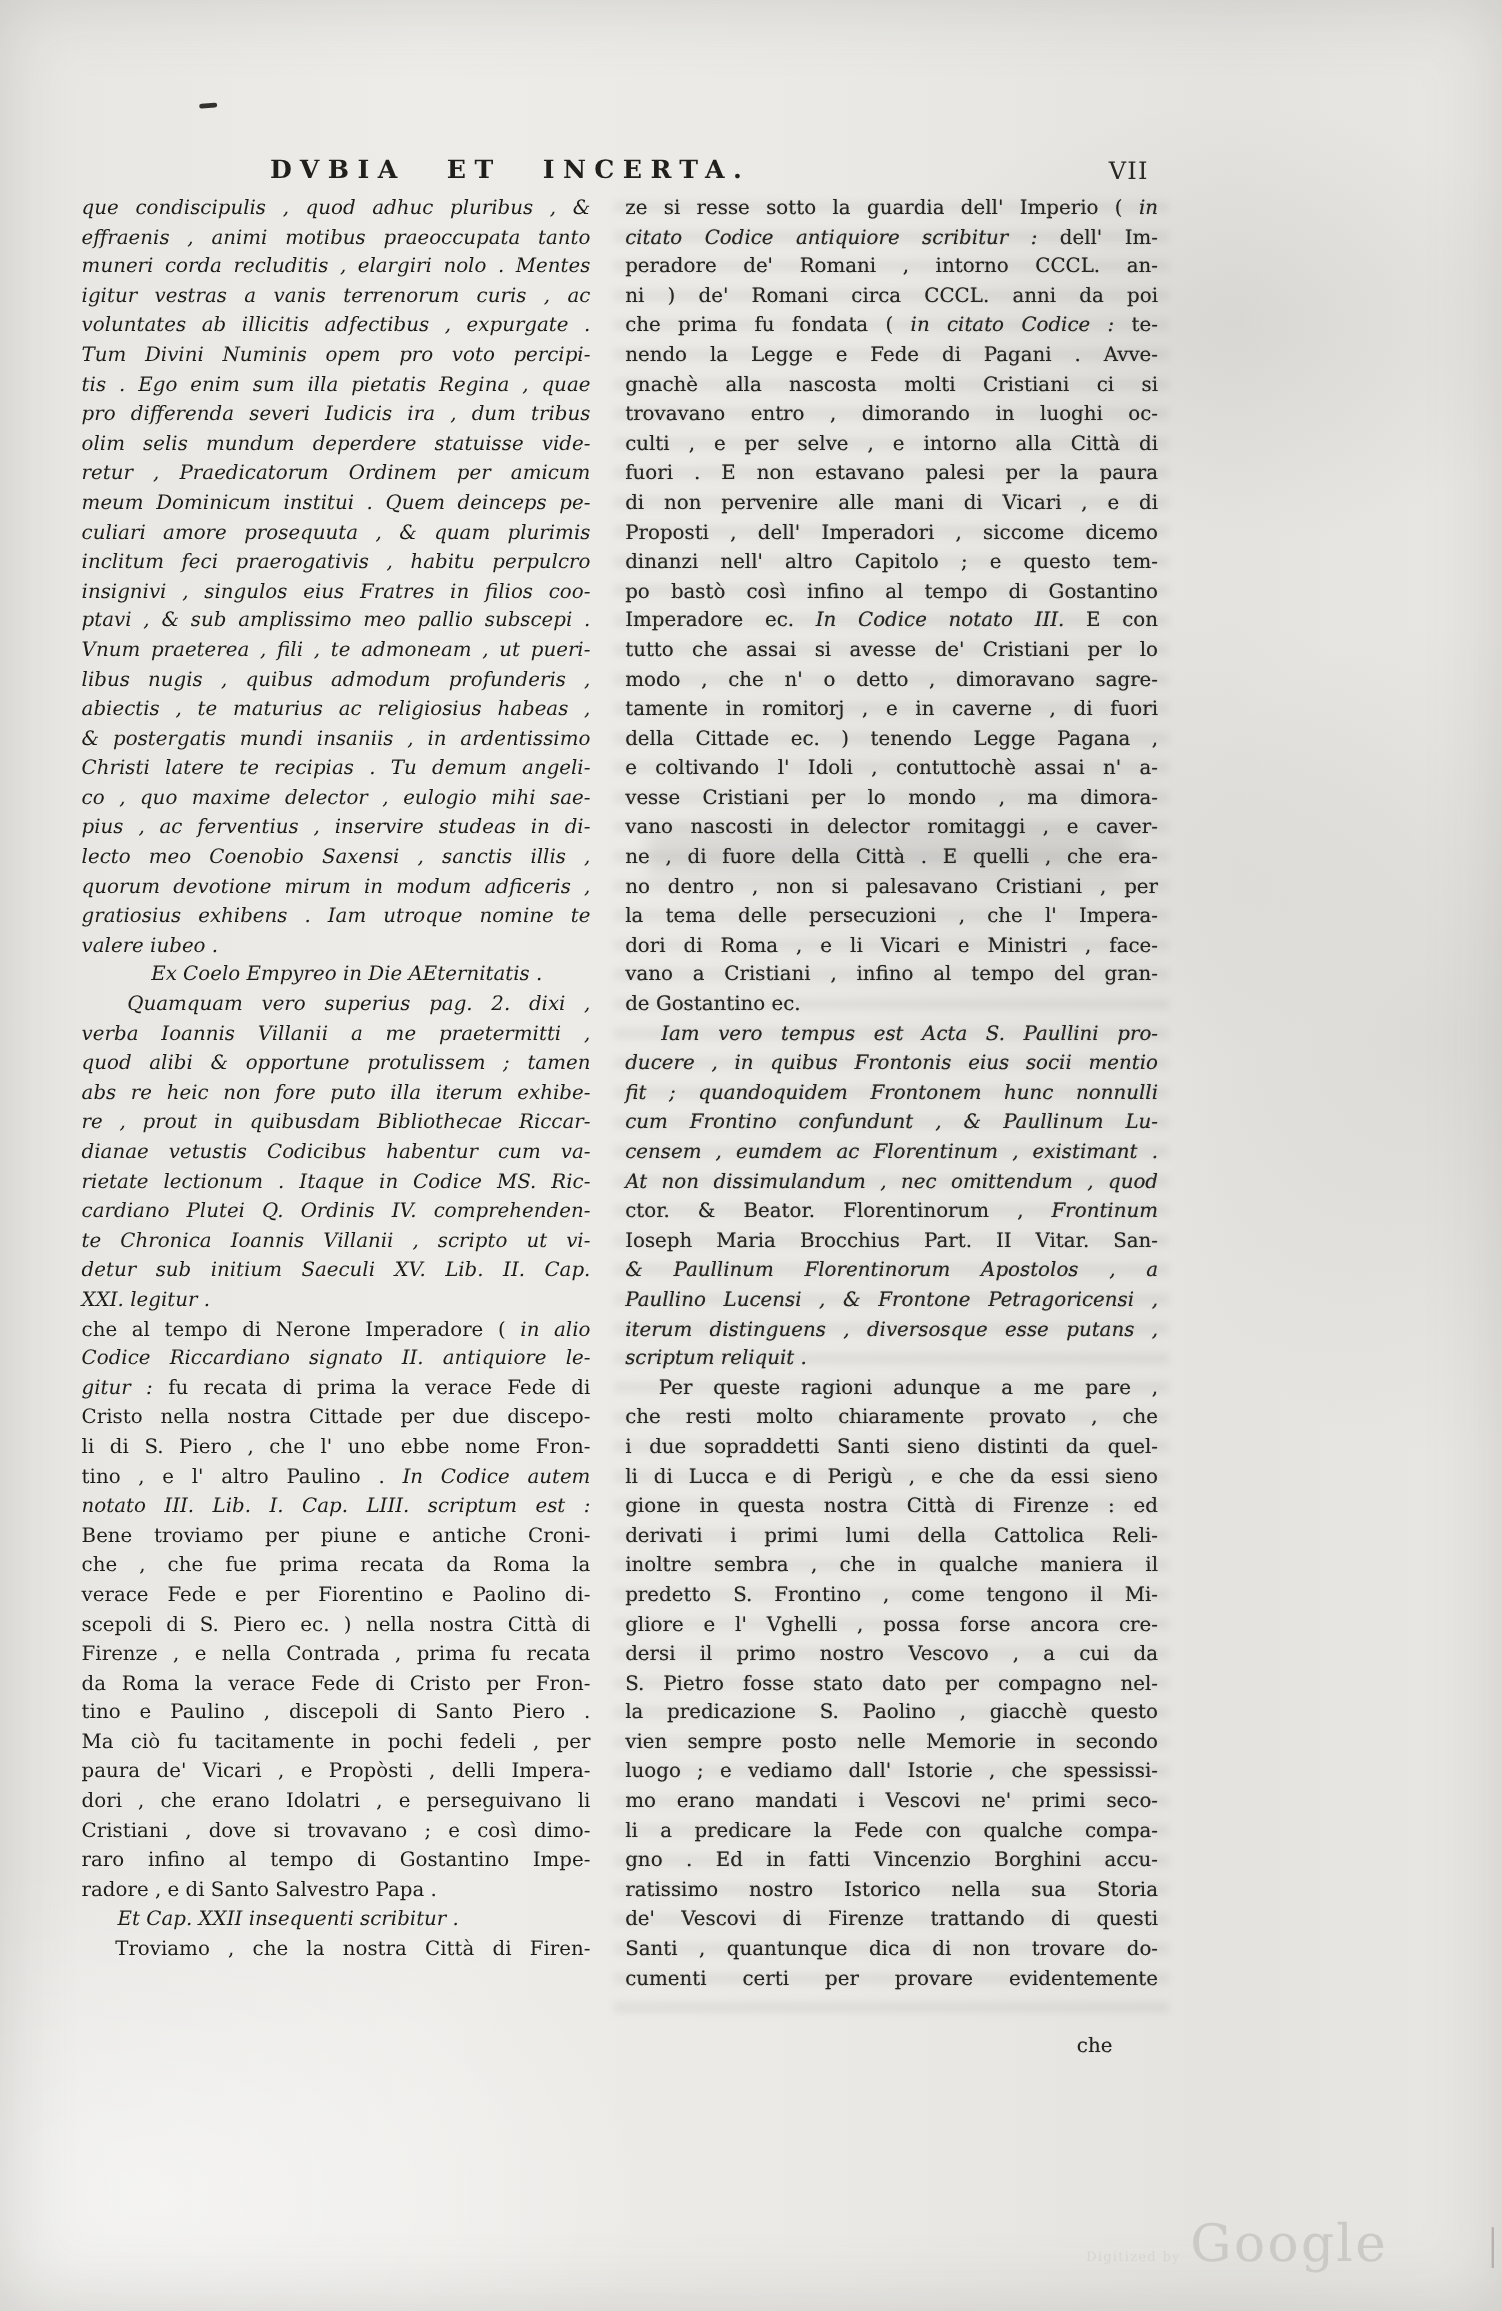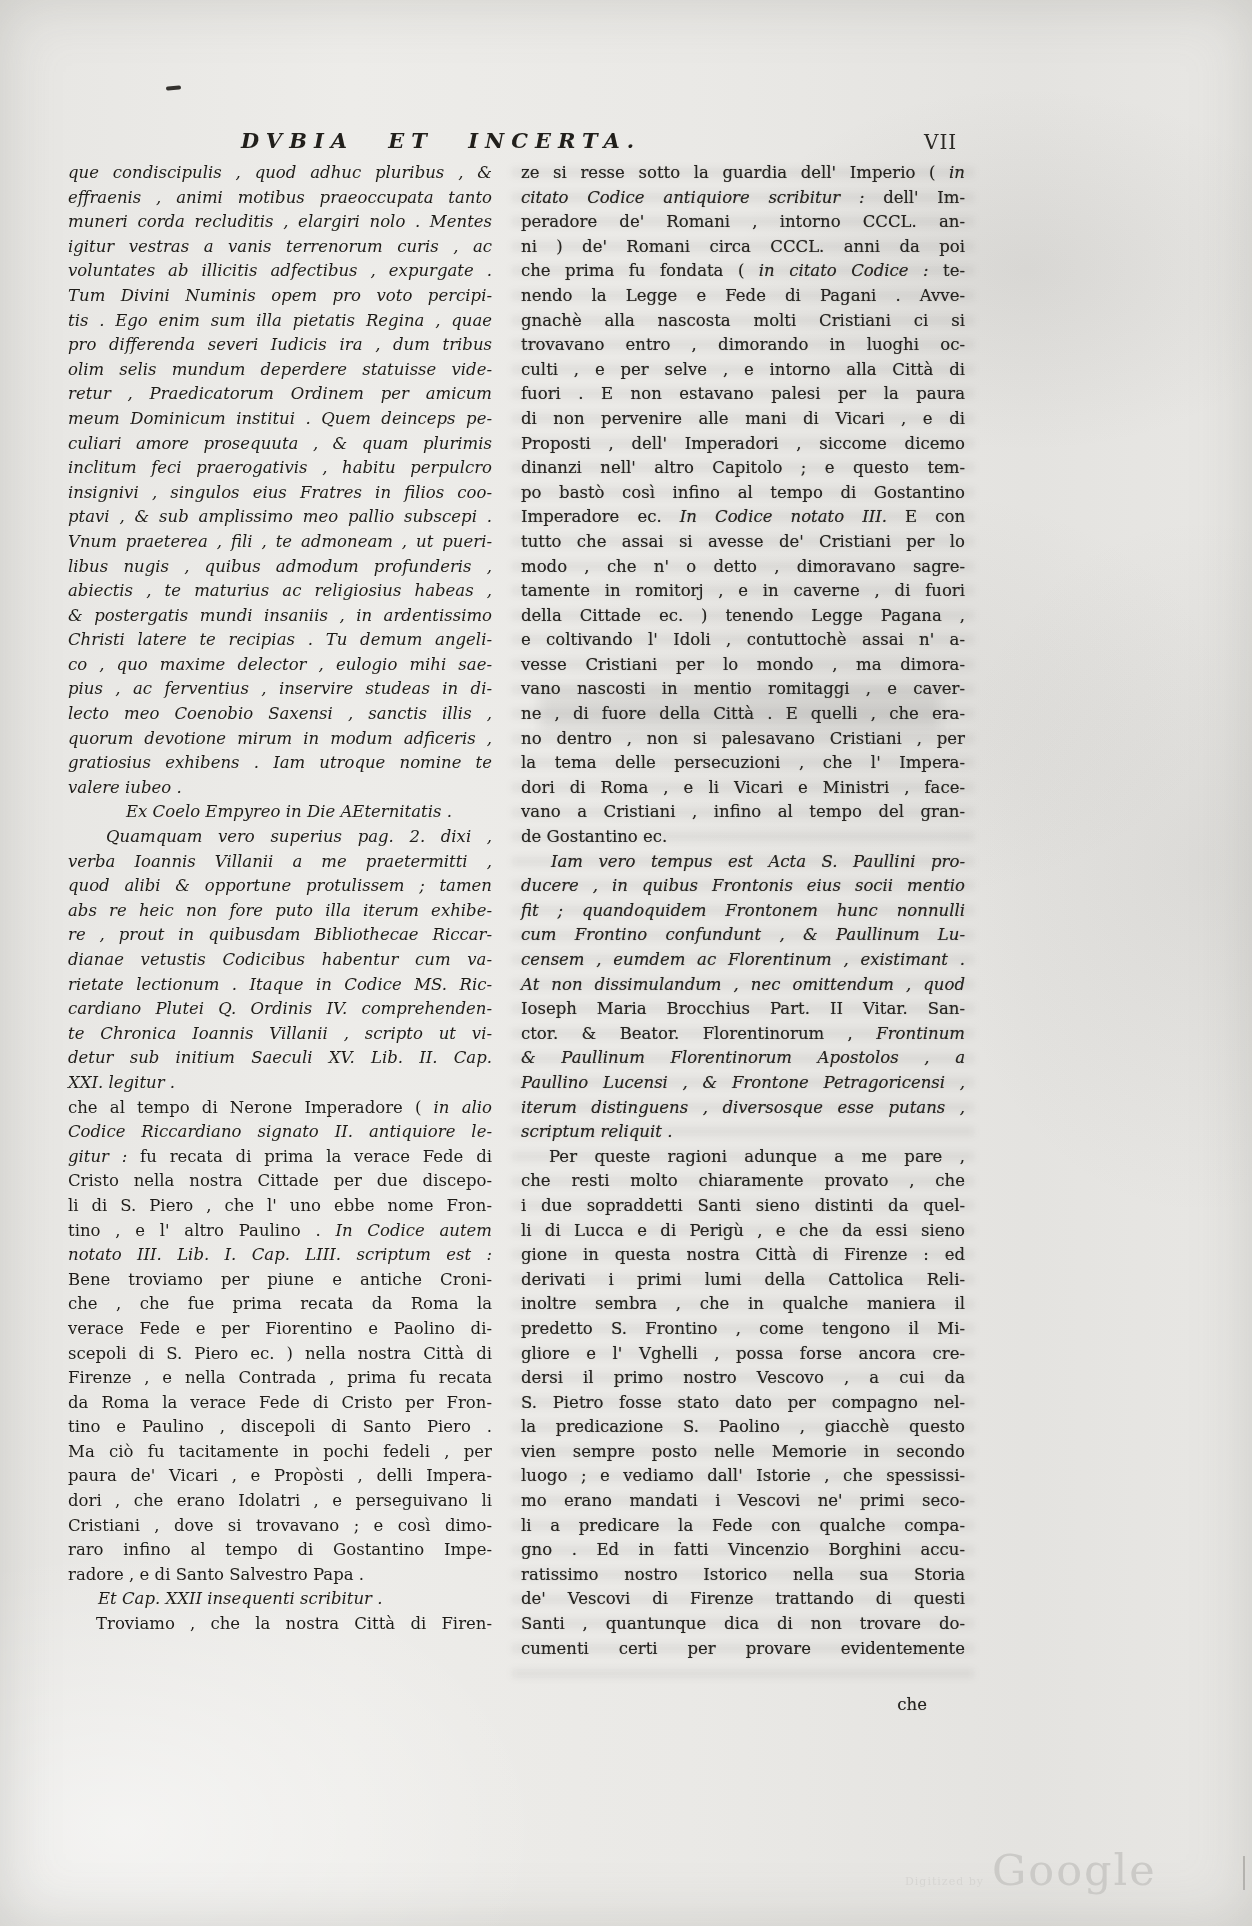--- a/index.html
+++ b/index.html
@@ -11,22 +11,22 @@
     color:#1e1c18;
     background:
       radial-gradient(ellipse 420px 260px at 82% 14%, rgba(110,108,104,0.10), transparent 70%),
       radial-gradient(ellipse 380px 500px at 96% 45%, rgba(105,103,100,0.09), transparent 70%),
       radial-gradient(ellipse 500px 300px at 70% 36%, rgba(115,112,108,0.07), transparent 70%),
       radial-gradient(ellipse 600px 400px at 10% 95%, rgba(255,255,255,0.5), transparent 70%),
       linear-gradient(90deg,#e7e6e3 0%,#edecE9 28%,#eae9e6 55%,#e4e3e0 82%,#e8e7e4 100%);
     box-shadow:inset 0 0 60px rgba(120,118,112,0.25);
   }
   .hdr-title{
-    position:absolute;left:241px;top:128px;
-    font-size:21px;font-style:italic;font-weight:bold;
+    position:absolute;left:225px;top:128px;
+    font-size:21px;font-weight:bold;
     letter-spacing:7px;word-spacing:20px;color:#211f1b;
   }
   .hdr-num{
     position:absolute;left:924px;top:130px;
     font-size:20px;font-weight:normal;letter-spacing:1px;color:#2a2824;
   }
   .col{position:absolute;top:161px;}
   #left-col{left:68px;width:424px;}
   #right-col{left:521px;width:444px;color:#262420;text-shadow:0 0 0.7px rgba(55,52,48,0.55);}
   .line{
@@ -157,35 +157,35 @@
       <div class="line"><span class="r">Proposti , dell' Imperadori , siccome dicemo</span></div>
       <div class="line"><span class="r">dinanzi nell' altro Capitolo ; e questo tem-</span></div>
       <div class="line"><span class="r">po bastò così infino al tempo di Gostantino</span></div>
       <div class="line"><span class="r">Imperadore ec. </span><span class="i">In Codice notato III. </span><span class="r">E con</span></div>
       <div class="line"><span class="r">tutto che assai si avesse de' Cristiani per lo</span></div>
       <div class="line"><span class="r">modo , che n' o detto , dimoravano sagre-</span></div>
       <div class="line"><span class="r">tamente in romitorj , e in caverne , di fuori</span></div>
       <div class="line"><span class="r">della Cittade ec. ) tenendo Legge Pagana ,</span></div>
       <div class="line"><span class="r">e coltivando l' Idoli , contuttochè assai n' a-</span></div>
       <div class="line"><span class="r">vesse Cristiani per lo mondo , ma dimora-</span></div>
-      <div class="line"><span class="r">vano nascosti in mentio romitaggi , e caver-</span></div>
+      <div class="line"><span class="r">vano nascosti in delector romitaggi , e caver-</span></div>
       <div class="line"><span class="r">ne , di fuore della Città . E quelli , che era-</span></div>
       <div class="line"><span class="r">no dentro , non si palesavano Cristiani , per</span></div>
       <div class="line"><span class="r">la tema delle persecuzioni , che l' Impera-</span></div>
       <div class="line"><span class="r">dori di Roma , e li Vicari e Ministri , face-</span></div>
       <div class="line"><span class="r">vano a Cristiani , infino al tempo del gran-</span></div>
       <div class="line end"><span class="r">de Gostantino ec.</span></div>
       <div class="line" style="text-indent: 30px;"><span class="i">Iam vero tempus est Acta S. Paullini pro-</span></div>
       <div class="line"><span class="i">ducere , in quibus Frontonis eius socii mentio</span></div>
       <div class="line"><span class="i">fit ; quandoquidem Frontonem hunc nonnulli</span></div>
       <div class="line"><span class="i">cum Frontino confundunt , &amp; Paullinum Lu-</span></div>
       <div class="line"><span class="i">censem , eumdem ac Florentinum , existimant .</span></div>
       <div class="line"><span class="i">At non dissimulandum , nec omittendum , quod</span></div>
+      <div class="line"><span class="r">ctor. &amp; Beator. Florentinorum , </span><span class="i">Frontinum</span></div>
       <div class="line"><span class="r">Ioseph Maria Brocchius Part. II Vitar. San-</span></div>
-      <div class="line"><span class="r">ctor. &amp; Beator. Florentinorum , </span><span class="i">Frontinum</span></div>
       <div class="line"><span class="i">&amp; Paullinum Florentinorum Apostolos , a</span></div>
       <div class="line"><span class="i">Paullino Lucensi , &amp; Frontone Petragoricensi ,</span></div>
       <div class="line"><span class="i">iterum distinguens , diversosque esse putans ,</span></div>
       <div class="line end"><span class="i">scriptum reliquit .</span></div>
       <div class="line" style="text-indent: 28px;"><span class="r">Per queste ragioni adunque a me pare ,</span></div>
       <div class="line"><span class="r">che resti molto chiaramente provato , che</span></div>
       <div class="line"><span class="r">i due sopraddetti Santi sieno distinti da quel-</span></div>
       <div class="line"><span class="r">li di Lucca e di Perigù , e che da essi sieno</span></div>
       <div class="line"><span class="r">gione in questa nostra Città di Firenze : ed</span></div>
       <div class="line"><span class="r">derivati i primi lumi della Cattolica Reli-</span></div>

